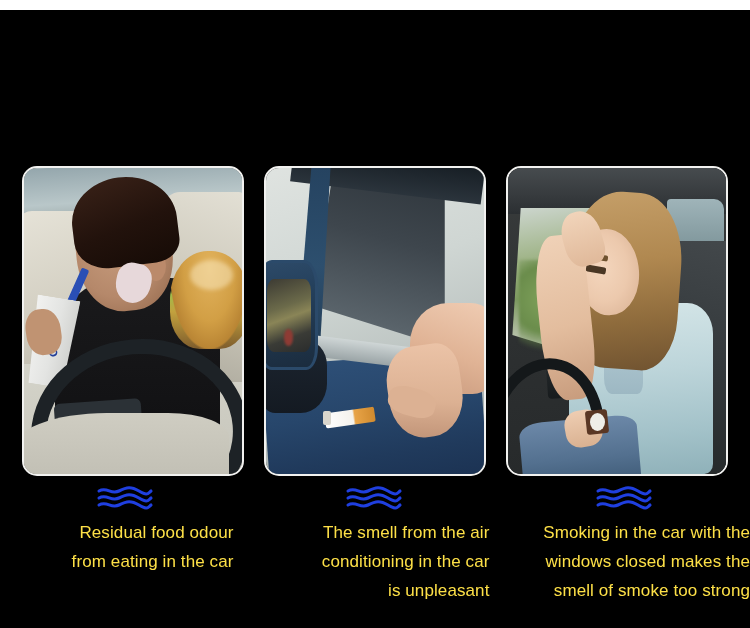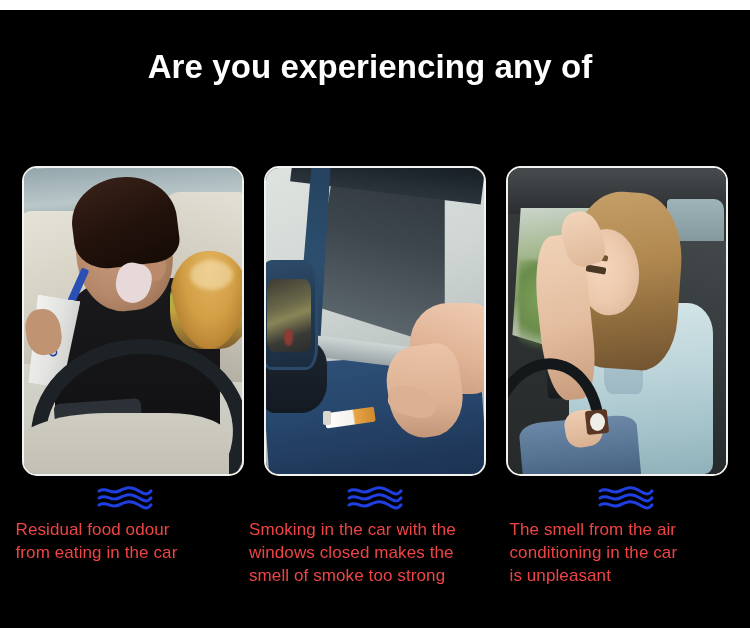--- a/index.html
+++ b/index.html
@@ -371,40 +371,39 @@
     flex-direction: column;
     align-items: center;
   }
   .wave-icon {
     display: block;
     width: 58px;
     height: 24px;
     margin-bottom: 8px;
   }
   .caption-text {
-    color: #ef4444;
+    color: #fde047;
     font-size: 17px;
-    line-height: 23px;
-    text-align: left;
+    line-height: 29px;
+    text-align: right;
     white-space: pre-line;
     letter-spacing: 0.1px;
   }
   .col-1 .caption-text { width: 218px; }
   .col-2 .caption-text { width: 232px; }
   .col-3 .caption-text { width: 252px; }
 </style>
 </head>
 <body>
 
 <div id="page">
 
   <div class="top-white-strip"></div>
 
   <div class="headline">
-    <span class="headline-line">Are you experiencing any of</span>
   </div>
 
   <div class="panels">
 
     <div class="panel">
       <div class="scene">
         <div class="p1-bg"></div>
         <div class="p1-windshield"></div>
         <div class="p1-headrest"></div>
         <div class="p1-seatback"></div>
@@ -481,41 +480,41 @@
         <g fill="none" stroke="#1f3fe0" stroke-width="3.1" stroke-linecap="round">
           <path d="M3 5 C 11 0.5, 15 9, 23 5 S 35 0.5, 43 5 S 51 8.5, 55 5"></path>
           <path d="M3 12 C 11 7.5, 15 16, 23 12 S 35 7.5, 43 12 S 51 15.5, 55 12"></path>
           <path d="M3 19 C 11 14.5, 15 23, 23 19 S 35 14.5, 43 19 S 51 22.5, 55 19"></path>
         </g>
       </svg>
       <div class="caption-text">Residual food odour
 from eating in the car</div>
     </div>
 
+    <div class="caption-col col-2">
+      <svg class="wave-icon" viewBox="0 0 58 24">
+        <g fill="none" stroke="#1f3fe0" stroke-width="3.1" stroke-linecap="round">
+          <path d="M3 5 C 11 0.5, 15 9, 23 5 S 35 0.5, 43 5 S 51 8.5, 55 5"></path>
+          <path d="M3 12 C 11 7.5, 15 16, 23 12 S 35 7.5, 43 12 S 51 15.5, 55 12"></path>
+          <path d="M3 19 C 11 14.5, 15 23, 23 19 S 35 14.5, 43 19 S 51 22.5, 55 19"></path>
+        </g>
+      </svg>
+      <div class="caption-text">The smell from the air
+conditioning in the car
+is unpleasant</div>
+    </div>
+
     <div class="caption-col col-3">
       <svg class="wave-icon" viewBox="0 0 58 24">
         <g fill="none" stroke="#1f3fe0" stroke-width="3.1" stroke-linecap="round">
           <path d="M3 5 C 11 0.5, 15 9, 23 5 S 35 0.5, 43 5 S 51 8.5, 55 5"></path>
           <path d="M3 12 C 11 7.5, 15 16, 23 12 S 35 7.5, 43 12 S 51 15.5, 55 12"></path>
           <path d="M3 19 C 11 14.5, 15 23, 23 19 S 35 14.5, 43 19 S 51 22.5, 55 19"></path>
         </g>
       </svg>
       <div class="caption-text">Smoking in the car with the
 windows closed makes the
 smell of smoke too strong</div>
     </div>
 
-    <div class="caption-col col-2">
-      <svg class="wave-icon" viewBox="0 0 58 24">
-        <g fill="none" stroke="#1f3fe0" stroke-width="3.1" stroke-linecap="round">
-          <path d="M3 5 C 11 0.5, 15 9, 23 5 S 35 0.5, 43 5 S 51 8.5, 55 5"></path>
-          <path d="M3 12 C 11 7.5, 15 16, 23 12 S 35 7.5, 43 12 S 51 15.5, 55 12"></path>
-          <path d="M3 19 C 11 14.5, 15 23, 23 19 S 35 14.5, 43 19 S 51 22.5, 55 19"></path>
-        </g>
-      </svg>
-      <div class="caption-text">The smell from the air
-conditioning in the car
-is unpleasant</div>
-    </div>
-
   </div>
 
 </div>
 
 </body></html>

